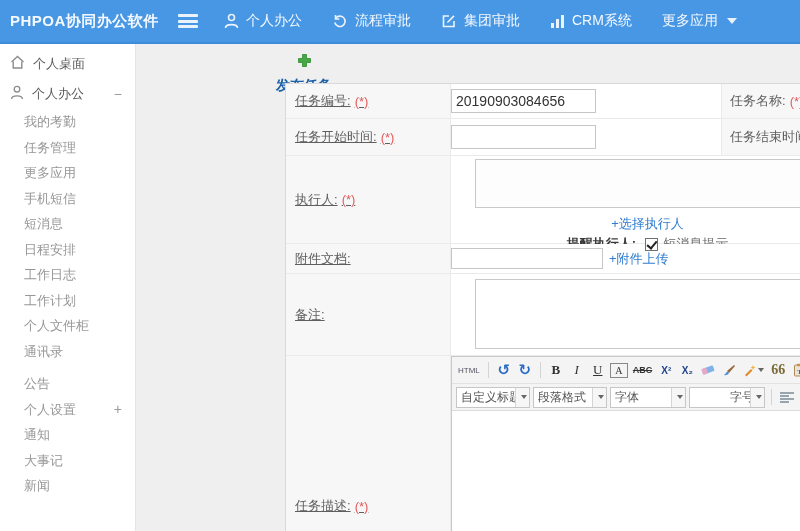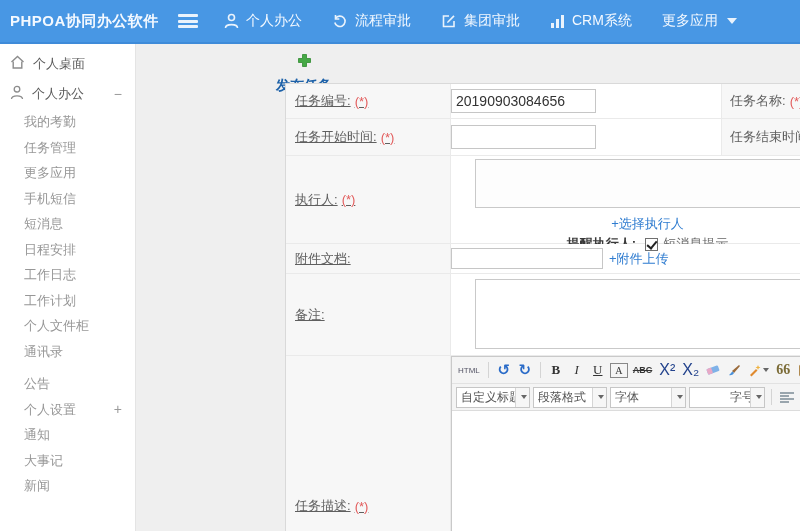--- a/index.html
+++ b/index.html
@@ -65,21 +65,21 @@
   .ed-toolbar.row2 { border-bottom:1px solid #dcdcdc; }
   .ed-btn { min-width:18px; height:20px; display:inline-flex; align-items:center; justify-content:center; font-size:13px; color:#333; cursor:pointer; padding:0 2px; }
   .ed-sep { width:1px; height:16px; background:#d4d4d4; margin:0 3px; }
   .b-html { font-size:8px; font-weight:normal; color:#556; letter-spacing:0; }
   .b-undo,.b-redo { color:#2a6bc8; font-weight:bold; font-size:15px; }
   .b-bold { font-weight:bold; font-family:"Liberation Serif",serif; }
   .b-italic { font-style:italic; font-family:"Liberation Serif",serif; }
   .b-underline { text-decoration:underline; font-family:"Liberation Serif",serif; }
   .b-fontbox { border:1px solid #888; font-size:10px; padding:0 2px; height:15px; font-family:"Liberation Serif",serif; }
   .b-strike { text-decoration:line-through; font-size:9px; font-weight:bold; }
-  .b-supsub { font-size:16px; font-weight:normal; color:#23438d; }
+  .b-supsub { font-size:10px; font-weight:bold; color:#23438d; }
   .b-quote { font-family:"Liberation Serif",serif; font-weight:bold; color:#7a6a35; font-size:14px; }
   .mini-caret { width:0; height:0; border-left:3px solid transparent; border-right:3px solid transparent; border-top:4px solid #666; display:inline-block; margin-left:2px; }
   .ed-select { height:21px; border:1px solid #c6c6c6; background:#fff; display:inline-flex; align-items:center; cursor:pointer; }
   .ed-select .txt { font-size:12px; color:#555; padding:0 4px; flex:1; white-space:nowrap; overflow:hidden; }
   .ed-select .arrow-box { width:14px; height:100%; border-left:1px solid #d5d5d5; display:flex; align-items:center; justify-content:center; background:#f6f6f6; }
   .sel1 { width:74px; } .sel2 { width:74px; } .sel3 { width:76px; } .sel4 { width:76px;padding-left:36px; }
   .align-icon { width:14px; height:11px; display:inline-block; }
   .al-left  { background:linear-gradient(#99a5ad,#99a5ad) 0 0/14px 2px no-repeat, linear-gradient(#99a5ad,#99a5ad) 0 3px/9px 2px no-repeat, linear-gradient(#99a5ad,#99a5ad) 0 6px/14px 2px no-repeat, linear-gradient(#99a5ad,#99a5ad) 0 9px/9px 2px no-repeat; }
   .ed-content { background:#fff; height:244px; cursor:text; }
 

